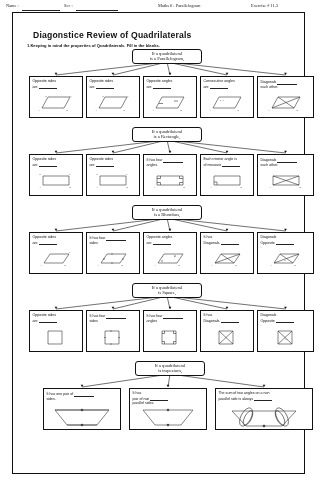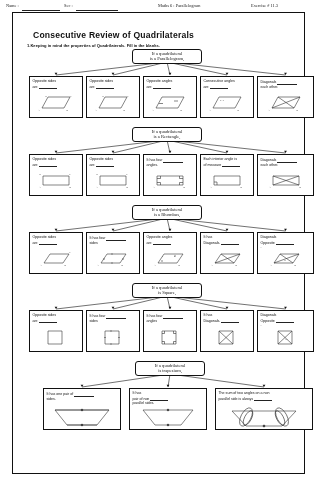--- a/index.html
+++ b/index.html
@@ -51,21 +51,21 @@
   <div class="doc-header">
     <span class="dh dh-name">Name :</span>
     <span class="rule rule-name"></span>
     <span class="dh dh-sec">Sec :</span>
     <span class="rule rule-sec"></span>
     <span class="dh dh-sub">Maths 6 : Parallelogram</span>
     <span class="dh dh-ex">Exercise # 11.3</span>
   </div>
 
   <div class="frame">
-    <div class="title">Consecutive Review of Quadrilaterals</div>
+    <div class="title">Diagonstice Review of Quadrilaterals</div>
     <div class="instr">1.Keeping in mind the properties of Quadrilaterals.  Fill in the blanks.</div>
 
     <div id="sections-host">
         <div class="section" style="top: 36px; height: 73px;">
           <svg class="wires" viewBox="0 0 289 73" width="289" height="73">
             <line x1="140" y1="13" x2="29" y2="26" stroke="#111" stroke-width="0.6"></line>
             <path d="M29,26 l-1.4,-2.2 l2.8,0 z" fill="#111" stroke="none"></path>
             <line x1="140" y1="13" x2="86" y2="26" stroke="#111" stroke-width="0.6"></line>
             <path d="M86,26 l-1.4,-2.2 l2.8,0 z" fill="#111" stroke="none"></path>
             <line x1="140" y1="13" x2="143" y2="26" stroke="#111" stroke-width="0.6"></line>

